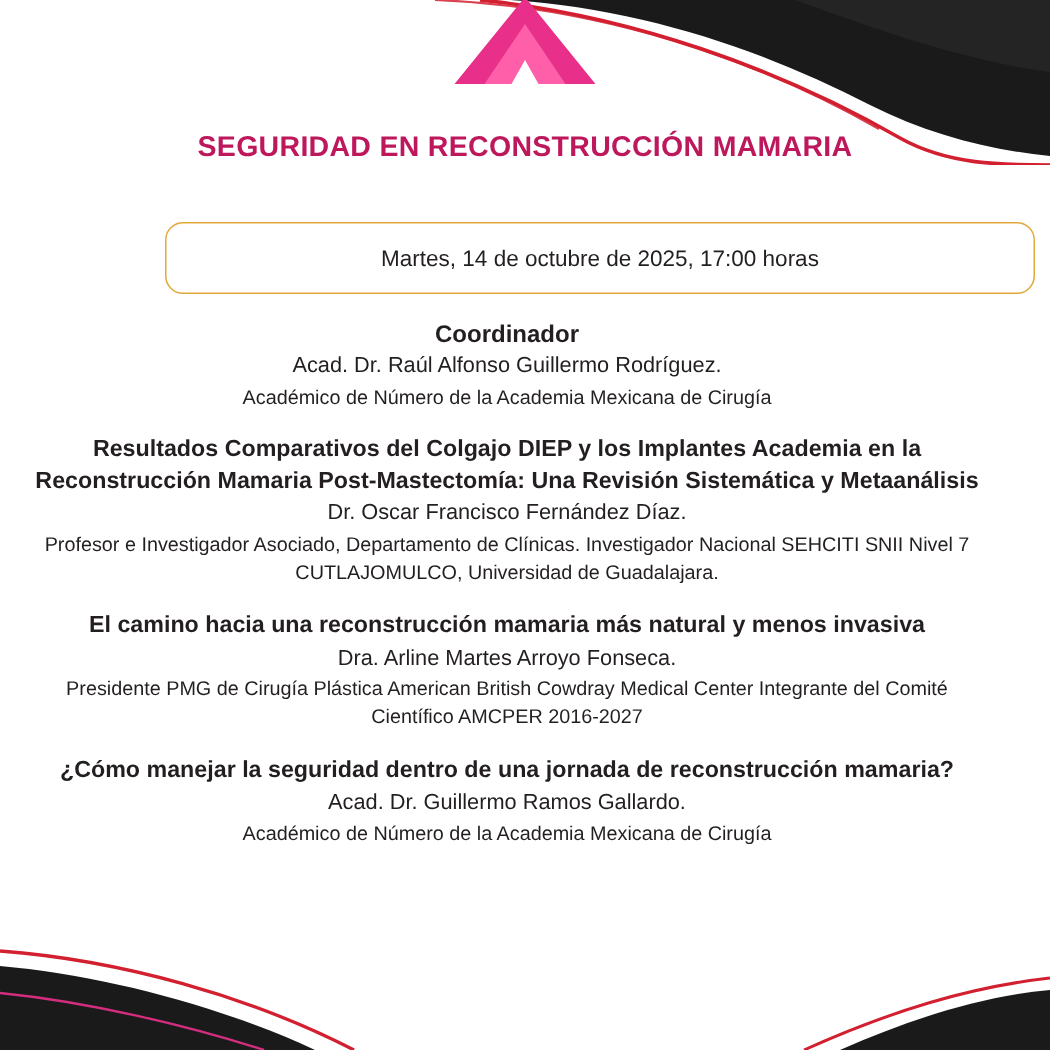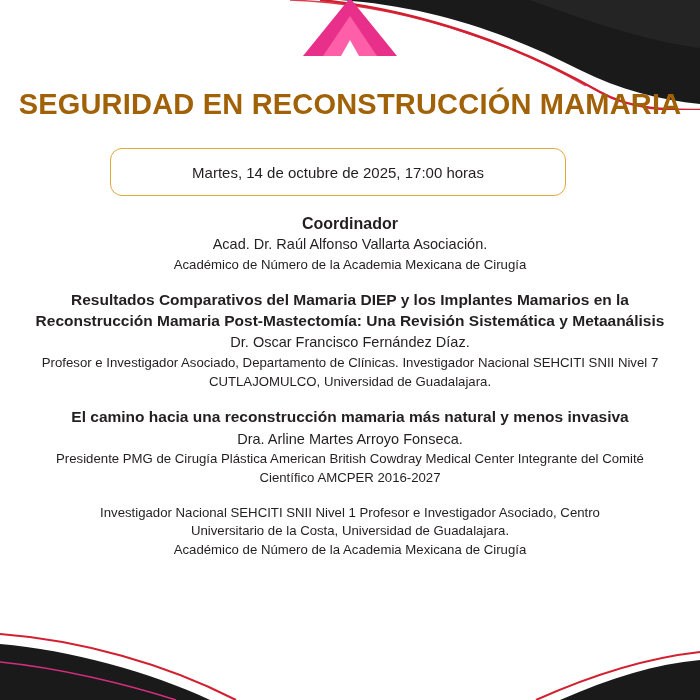--- a/index.html
+++ b/index.html
@@ -46,46 +46,46 @@
     pointer-events: none;
   }
 
   
   .title {
     position: absolute;
     top: 88px;
     left: 0;
     width: 700px;
     text-align: center;
-    font-size: 29px;
+    font-size: 19px;
     font-weight: bold;
     letter-spacing: .2px;
-    color: #a16207;
+    color: #be185d;
   }
 
   .date-pill {
     position: absolute;
     top: 148px;
     left: 110px;
-    width: 456px;
+    width: 580px;
     height: 48px;
     border: 1.6px solid #e0a93a;
     border-radius: 12px;
     display: flex;
     align-items: center;
     justify-content: center;
     font-size: 15px;
     color: #231f20;
   }
 
   
   .content {
     position: absolute;
     top: 215px;
-    left: 20px;
+    left: 8px;
     width: 660px;
     text-align: center;
   }
 
   .block { margin-bottom: 16px; }
 
   .block-heading {
     font-size: 15.5px;
     font-weight: bold;
     line-height: 1.32;
@@ -132,38 +132,39 @@
 <div class="title">SEGURIDAD EN RECONSTRUCCIÓN MAMARIA</div>
 
 <div class="date-pill">
   <span>Martes, 14 de octubre de 2025, 17:00 horas</span>
 </div>
 
 <div class="content">
 
   <div class="block">
     <div class="coord-heading">Coordinador</div>
-    <div class="speaker">Acad. Dr. Raúl Alfonso Vallarta Asociación.</div>
+    <div class="speaker">Acad. Dr. Raúl Alfonso Guillermo Rodríguez.</div>
     <div class="affil">Académico de Número de la Academia Mexicana de Cirugía</div>
   </div>
 
   <div class="block">
-    <div class="block-heading">Resultados Comparativos del Mamaria DIEP y los Implantes Mamarios en la Reconstrucción Mamaria Post-Mastectomía: Una Revisión Sistemática y Metaanálisis</div>
+    <div class="block-heading">Resultados Comparativos del Colgajo DIEP y los Implantes Academia en la Reconstrucción Mamaria Post-Mastectomía: Una Revisión Sistemática y Metaanálisis</div>
     <div class="speaker">Dr. Oscar Francisco Fernández Díaz.</div>
     <div class="affil">Profesor e Investigador Asociado, Departamento de Clínicas. Investigador Nacional SEHCITI SNII Nivel 7 CUTLAJOMULCO, Universidad de Guadalajara.</div>
   </div>
 
   <div class="block">
     <div class="block-heading narrow">El camino hacia una reconstrucción mamaria más natural y menos invasiva</div>
     <div class="speaker">Dra. Arline Martes Arroyo Fonseca.</div>
     <div class="affil">Presidente PMG de Cirugía Plástica American British Cowdray Medical Center Integrante del Comité Científico AMCPER 2016-2027</div>
   </div>
 
   <div class="block">
-    <div class="affil narrow">Investigador Nacional SEHCITI SNII Nivel 1 Profesor e Investigador Asociado, Centro Universitario de la Costa, Universidad de Guadalajara.</div>
+    <div class="block-heading">¿Cómo manejar la seguridad dentro de una jornada de reconstrucción mamaria?</div>
+    <div class="speaker">Acad. Dr. Guillermo Ramos Gallardo.</div>
     <div class="affil">Académico de Número de la Academia Mexicana de Cirugía</div>
   </div>
 
 </div>
 
 <div class="deco-bottom-left">
   <svg width="320" height="90" viewBox="0 0 320 90" xmlns="http://www.w3.org/2000/svg">
     <path d="M0,34 C70,40 150,62 210,90 L0,90 Z" fill="#1a1a1a"></path>
     <path d="M0,24 C80,30 166,54 236,90" fill="none" stroke="#d22030" stroke-width="2.2"></path>
     <path d="M0,52 C60,58 126,74 176,90" fill="none" stroke="#e8308a" stroke-width="1.6" opacity=".9"></path>

